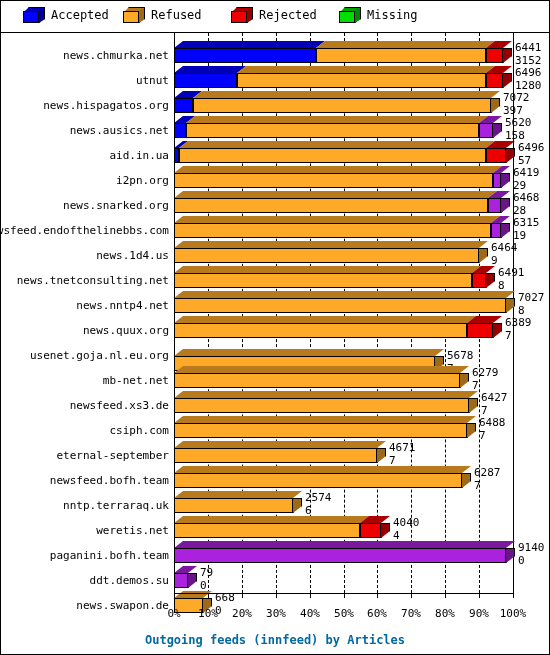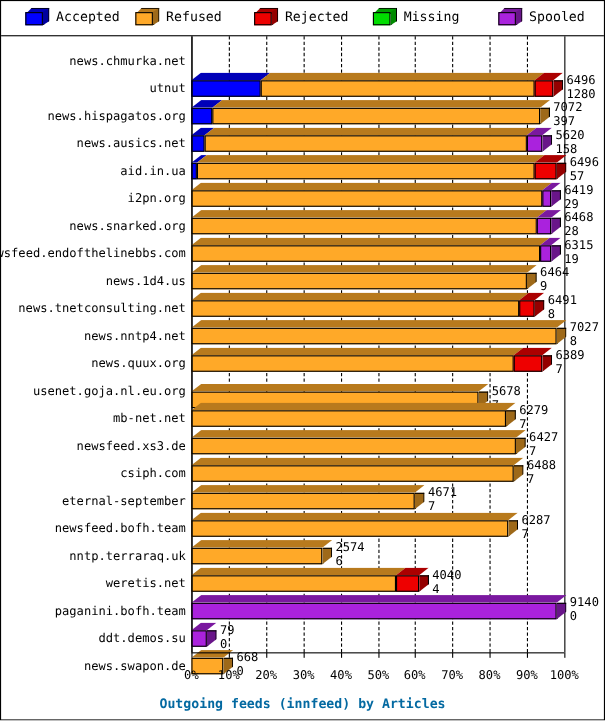--- a/index.html
+++ b/index.html
@@ -76,28 +76,20 @@
         </div>
         <span class="lg-label">Rejected</span>
       </div>
       <div class="lg-item" style="left: 338px;">
         <div class="lg-cube">
           <div class="top" style="background: rgb(0, 159, 0);"></div>
           <div class="sidep" style="background: rgb(0, 137, 0);"></div>
           <div class="face" style="background: rgb(0, 221, 0);"></div>
         </div>
         <span class="lg-label">Missing</span>
-      </div>
-      <div class="lg-item" style="left: 452px;">
-        <div class="lg-cube">
-          <div class="top" style="background: rgb(122, 24, 159);"></div>
-          <div class="sidep" style="background: rgb(105, 21, 137);"></div>
-          <div class="face" style="background: rgb(170, 34, 221);"></div>
-        </div>
-        <span class="lg-label">Spooled</span>
       </div>
     </div>
 
   <div id="plot">
     <div id="ylabels">
         <div class="ylab" style="top: 17px;">news.chmurka.net</div>
         <div class="ylab" style="top: 42px;">utnut</div>
         <div class="ylab" style="top: 67px;">news.hispagatos.org</div>
         <div class="ylab" style="top: 92px;">news.ausics.net</div>
         <div class="ylab" style="top: 117px;">aid.in.ua</div>
@@ -125,20 +117,37 @@
         <div class="gridline" style="left: 34px;"></div>
         <div class="gridline" style="left: 68px;"></div>
         <div class="gridline" style="left: 102px;"></div>
         <div class="gridline" style="left: 136px;"></div>
         <div class="gridline" style="left: 170px;"></div>
         <div class="gridline" style="left: 203px;"></div>
         <div class="gridline" style="left: 237px;"></div>
         <div class="gridline" style="left: 271px;"></div>
         <div class="gridline" style="left: 305px;"></div>
         <div class="gridline" style="left: 339px; border-left: 1px solid rgb(0, 0, 0);"></div>
+        <div class="row" style="top: 8px;">
+          <div style="position: absolute; left: 0px; top: 0px; width: 338px; height: 7px; pointer-events: none;">
+            <div style="position: absolute; left: 0px; top: 0px; width: 151px; height: 7px; background: rgb(0, 0, 184); clip-path: polygon(0px 100%, 9px 0px, 100% 0px, 142px 100%);"></div>
+            <div style="position: absolute; left: 142px; top: 0px; width: 179px; height: 7px; background: rgb(184, 122, 29); clip-path: polygon(0px 100%, 9px 0px, 100% 0px, 170px 100%);"></div>
+            <div style="position: absolute; left: 312px; top: 0px; width: 26px; height: 7px; background: rgb(171, 0, 0); clip-path: polygon(0px 100%, 9px 0px, 100% 0px, 17px 100%);"></div>
+          </div>
+          <div class="capside" style="left: 329px; top: 7px; width: 9px; height: 15px; background: rgb(148, 0, 0); clip-path: polygon(0px 0px, 100% -7px, 100% 8px, 0px 100%);"></div>
+          <div class="bar" style="width: 329px;">
+            <div class="seg" style="left: 0px; width: 142px; background: rgb(0, 0, 255);"></div>
+            <div class="seg" style="left: 142px; width: 170px; background: rgb(255, 169, 40);"></div>
+            <div class="seg" style="left: 312px; width: 17px; background: rgb(238, 0, 0);"></div>
+          </div>
+          <div class="vals" style="left: 341px; top: 1px;">
+            <span>6441</span>
+            <span style="margin-top: 2px;">3152</span>
+          </div>
+        </div>
         <div class="row" style="top: 33px;">
           <div style="position: absolute; left: 0px; top: 0px; width: 338px; height: 7px; pointer-events: none;">
             <div style="position: absolute; left: 0px; top: 0px; width: 72px; height: 7px; background: rgb(0, 0, 184); clip-path: polygon(0px 100%, 9px 0px, 100% 0px, 63px 100%);"></div>
             <div style="position: absolute; left: 63px; top: 0px; width: 258px; height: 7px; background: rgb(184, 122, 29); clip-path: polygon(0px 100%, 9px 0px, 100% 0px, 249px 100%);"></div>
             <div style="position: absolute; left: 312px; top: 0px; width: 26px; height: 7px; background: rgb(171, 0, 0); clip-path: polygon(0px 100%, 9px 0px, 100% 0px, 17px 100%);"></div>
           </div>
           <div class="capside" style="left: 329px; top: 7px; width: 9px; height: 15px; background: rgb(148, 0, 0); clip-path: polygon(0px 0px, 100% -7px, 100% 8px, 0px 100%);"></div>
           <div class="bar" style="width: 329px;">
             <div class="seg" style="left: 0px; width: 63px; background: rgb(0, 0, 255);"></div>
             <div class="seg" style="left: 63px; width: 249px; background: rgb(255, 169, 40);"></div>

